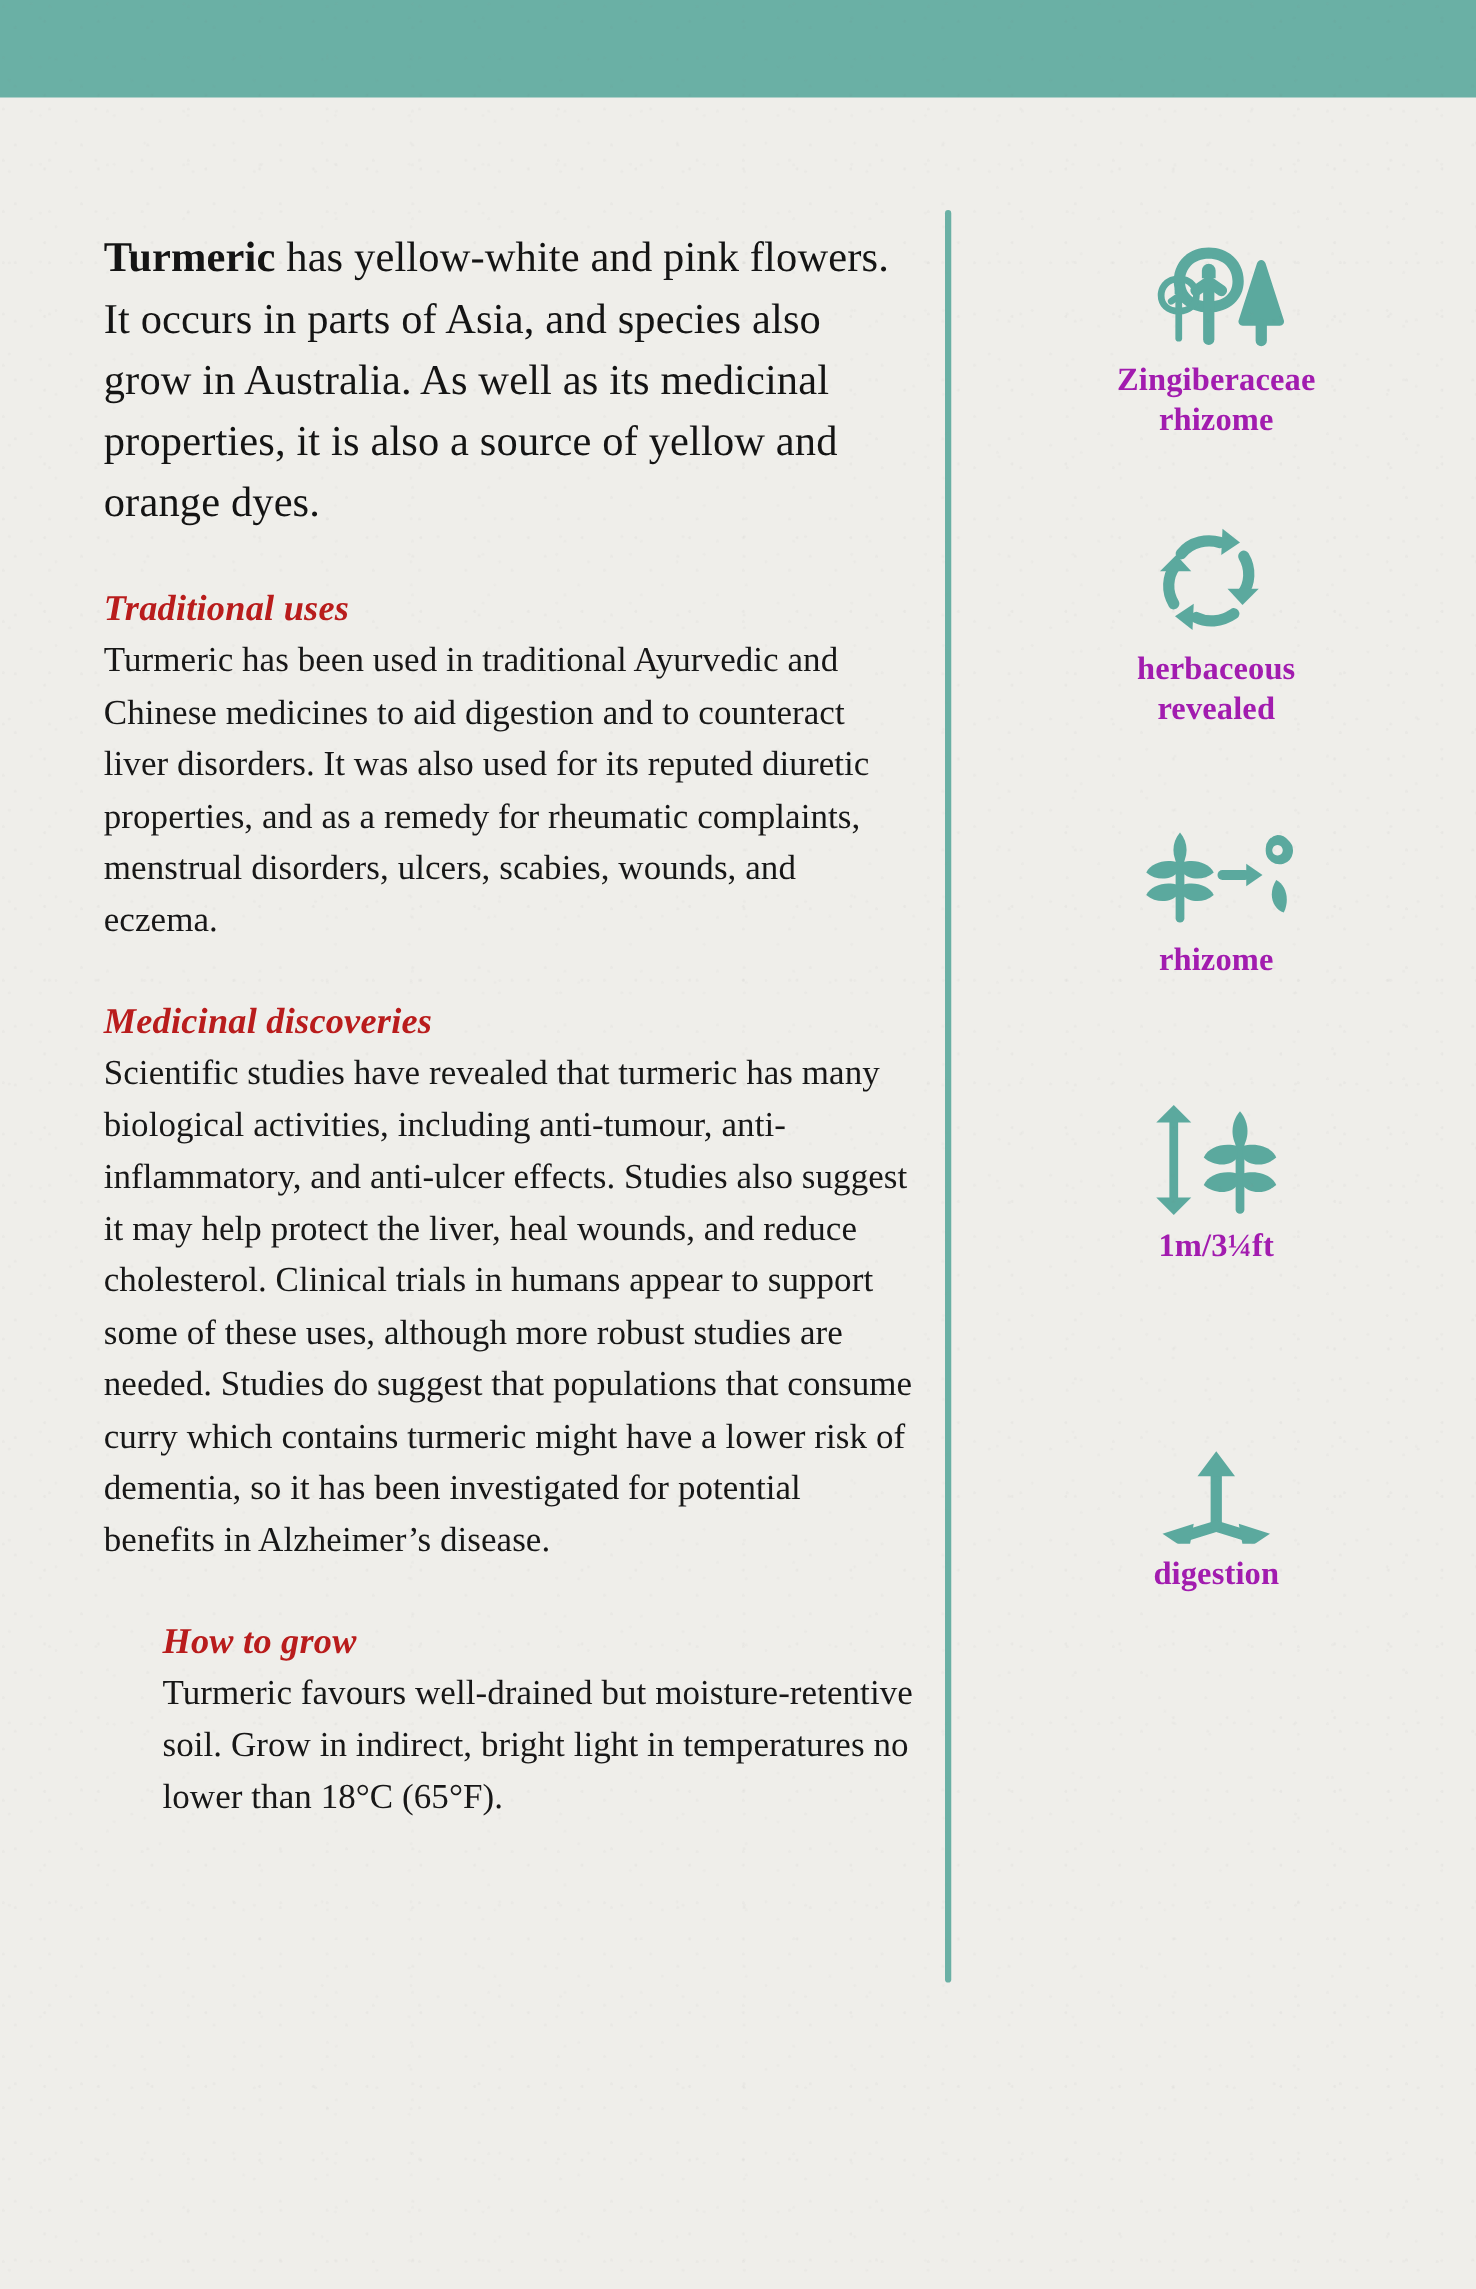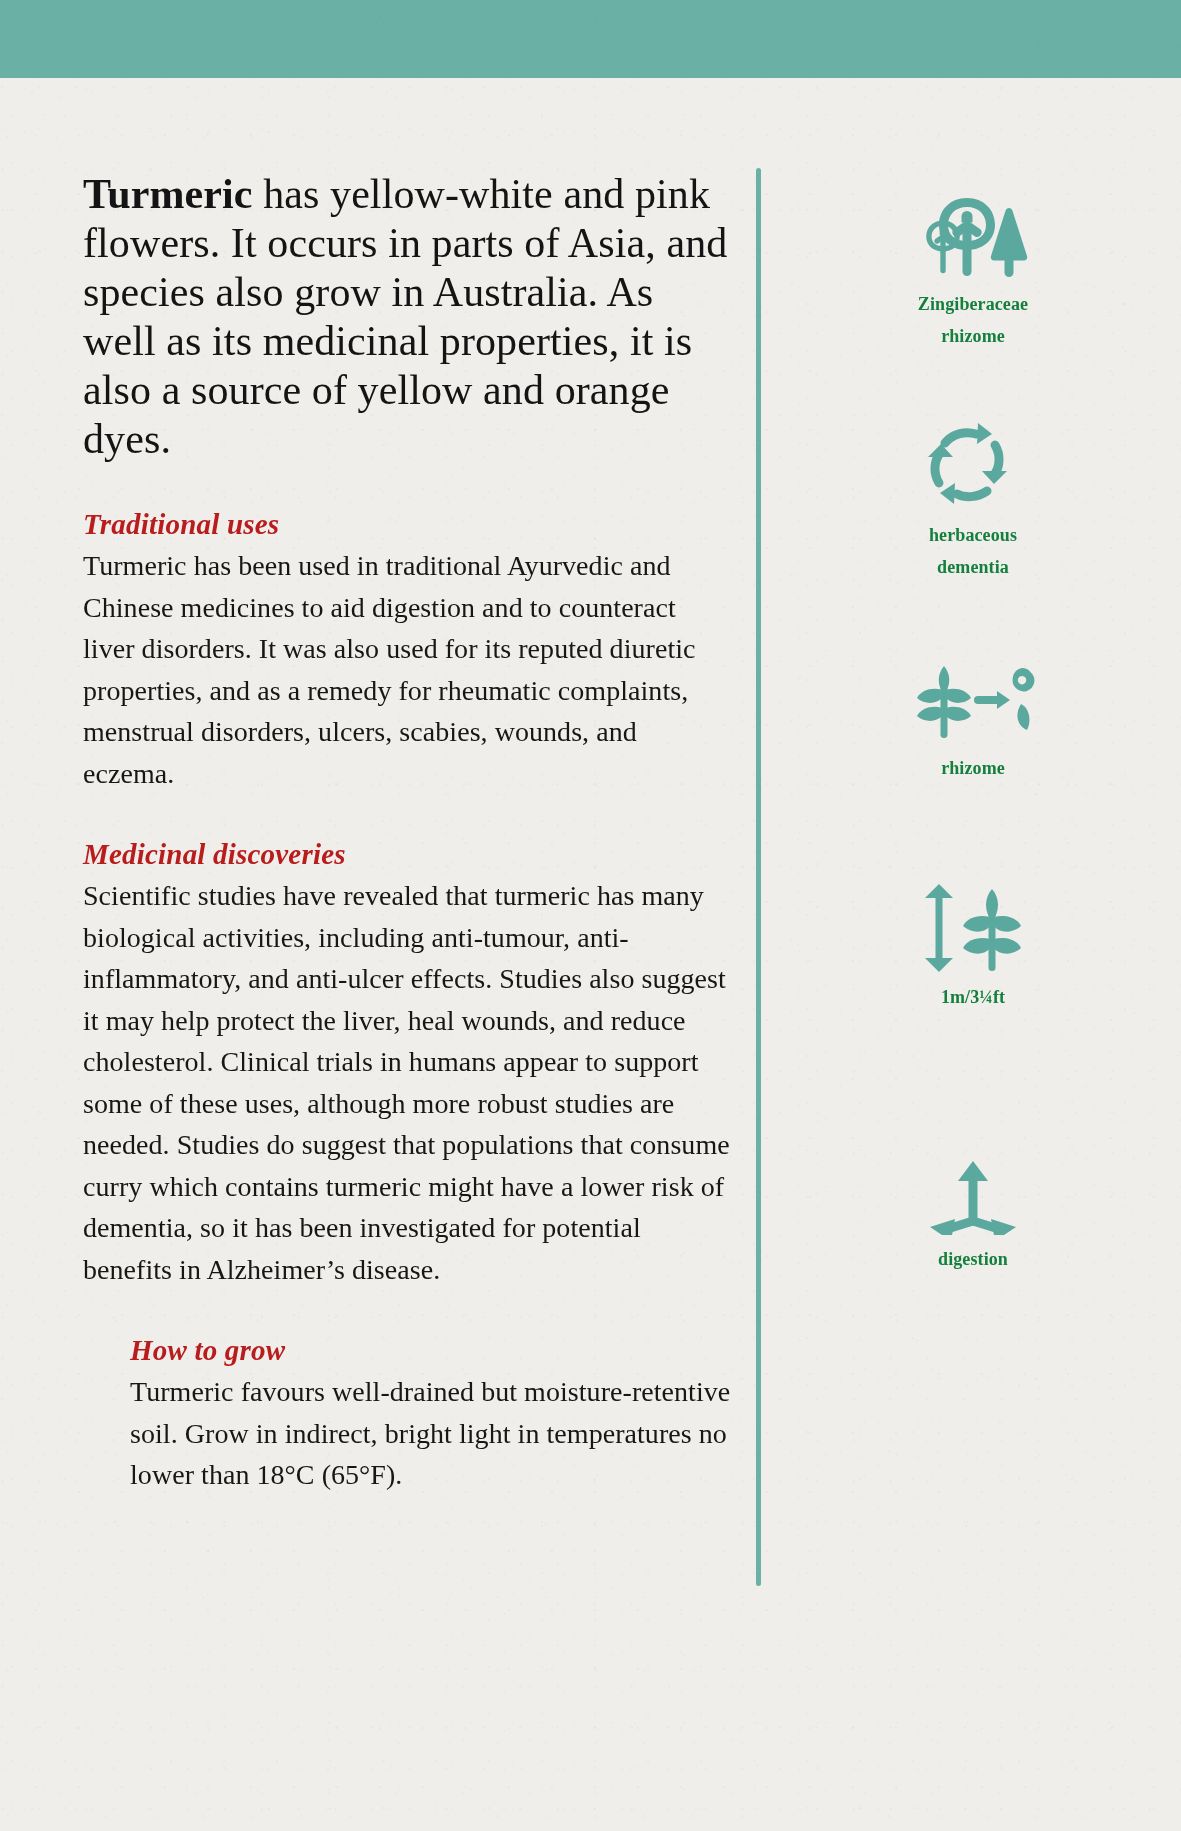--- a/index.html
+++ b/index.html
@@ -52,25 +52,25 @@
   }
 
   .content {
     position: absolute;
     left: 83px;
     top: 88px;
     width: 650px;
   }
 
   .intro {
-    font-size: 42px;
+    font-size: 34px;
     line-height: 49px;
     color: #141414;
     letter-spacing: .1px;
-    margin: 4px 0 44px 0;
+    margin: 16px 0 44px 0;
   }
   .intro b { font-weight: bold; }
 
   .section { margin-bottom: 44px; }
   .section:last-child { margin-bottom: 0; margin-left: 47px; }
 
   .section-heading {
     font-size: 29px;
     font-style: italic;
     font-weight: bold;
@@ -128,24 +128,24 @@
   .fact-icon {
     height: 90px;
     display: flex;
     align-items: flex-end;
     justify-content: center;
     margin-bottom: 8px;
   }
   .fact-icon svg { display: block; }
 
   .fact-label {
-    font-size: 18px;
+    font-size: 26px;
     font-weight: bold;
     line-height: 32px;
-    color: #15803d;
+    color: #a21caf;
     letter-spacing: .1px;
   }
 </style>
 </head>
 <body>
 
 <div class="header-bar"></div>
 
 <div class="page">
 
@@ -224,21 +224,21 @@
             <g fill="#5ba99e">
               <path d="M57 8 l14 11 -15 10 z"></path>
               <path d="M86 56 l-13 13 -12 -13 z"></path>
               <path d="M33 89 l-14 -11 15 -10 z"></path>
               <path d="M7 42 l13 -13 12 13 z"></path>
             </g>
           </svg>
         </div>
         <div class="fact-label">
           <div>herbaceous</div>
-          <div>dementia</div>
+          <div>revealed</div>
         </div>
       </div>
 
       <div class="fact fact-f2">
         <div class="fact-icon">
           <svg width="130" height="84" viewBox="0 0 130 84" aria-hidden="true">
             <g fill="#5ba99e">
 
               <rect x="32.5" y="16" width="7" height="62" rx="3.5"></rect>
 

